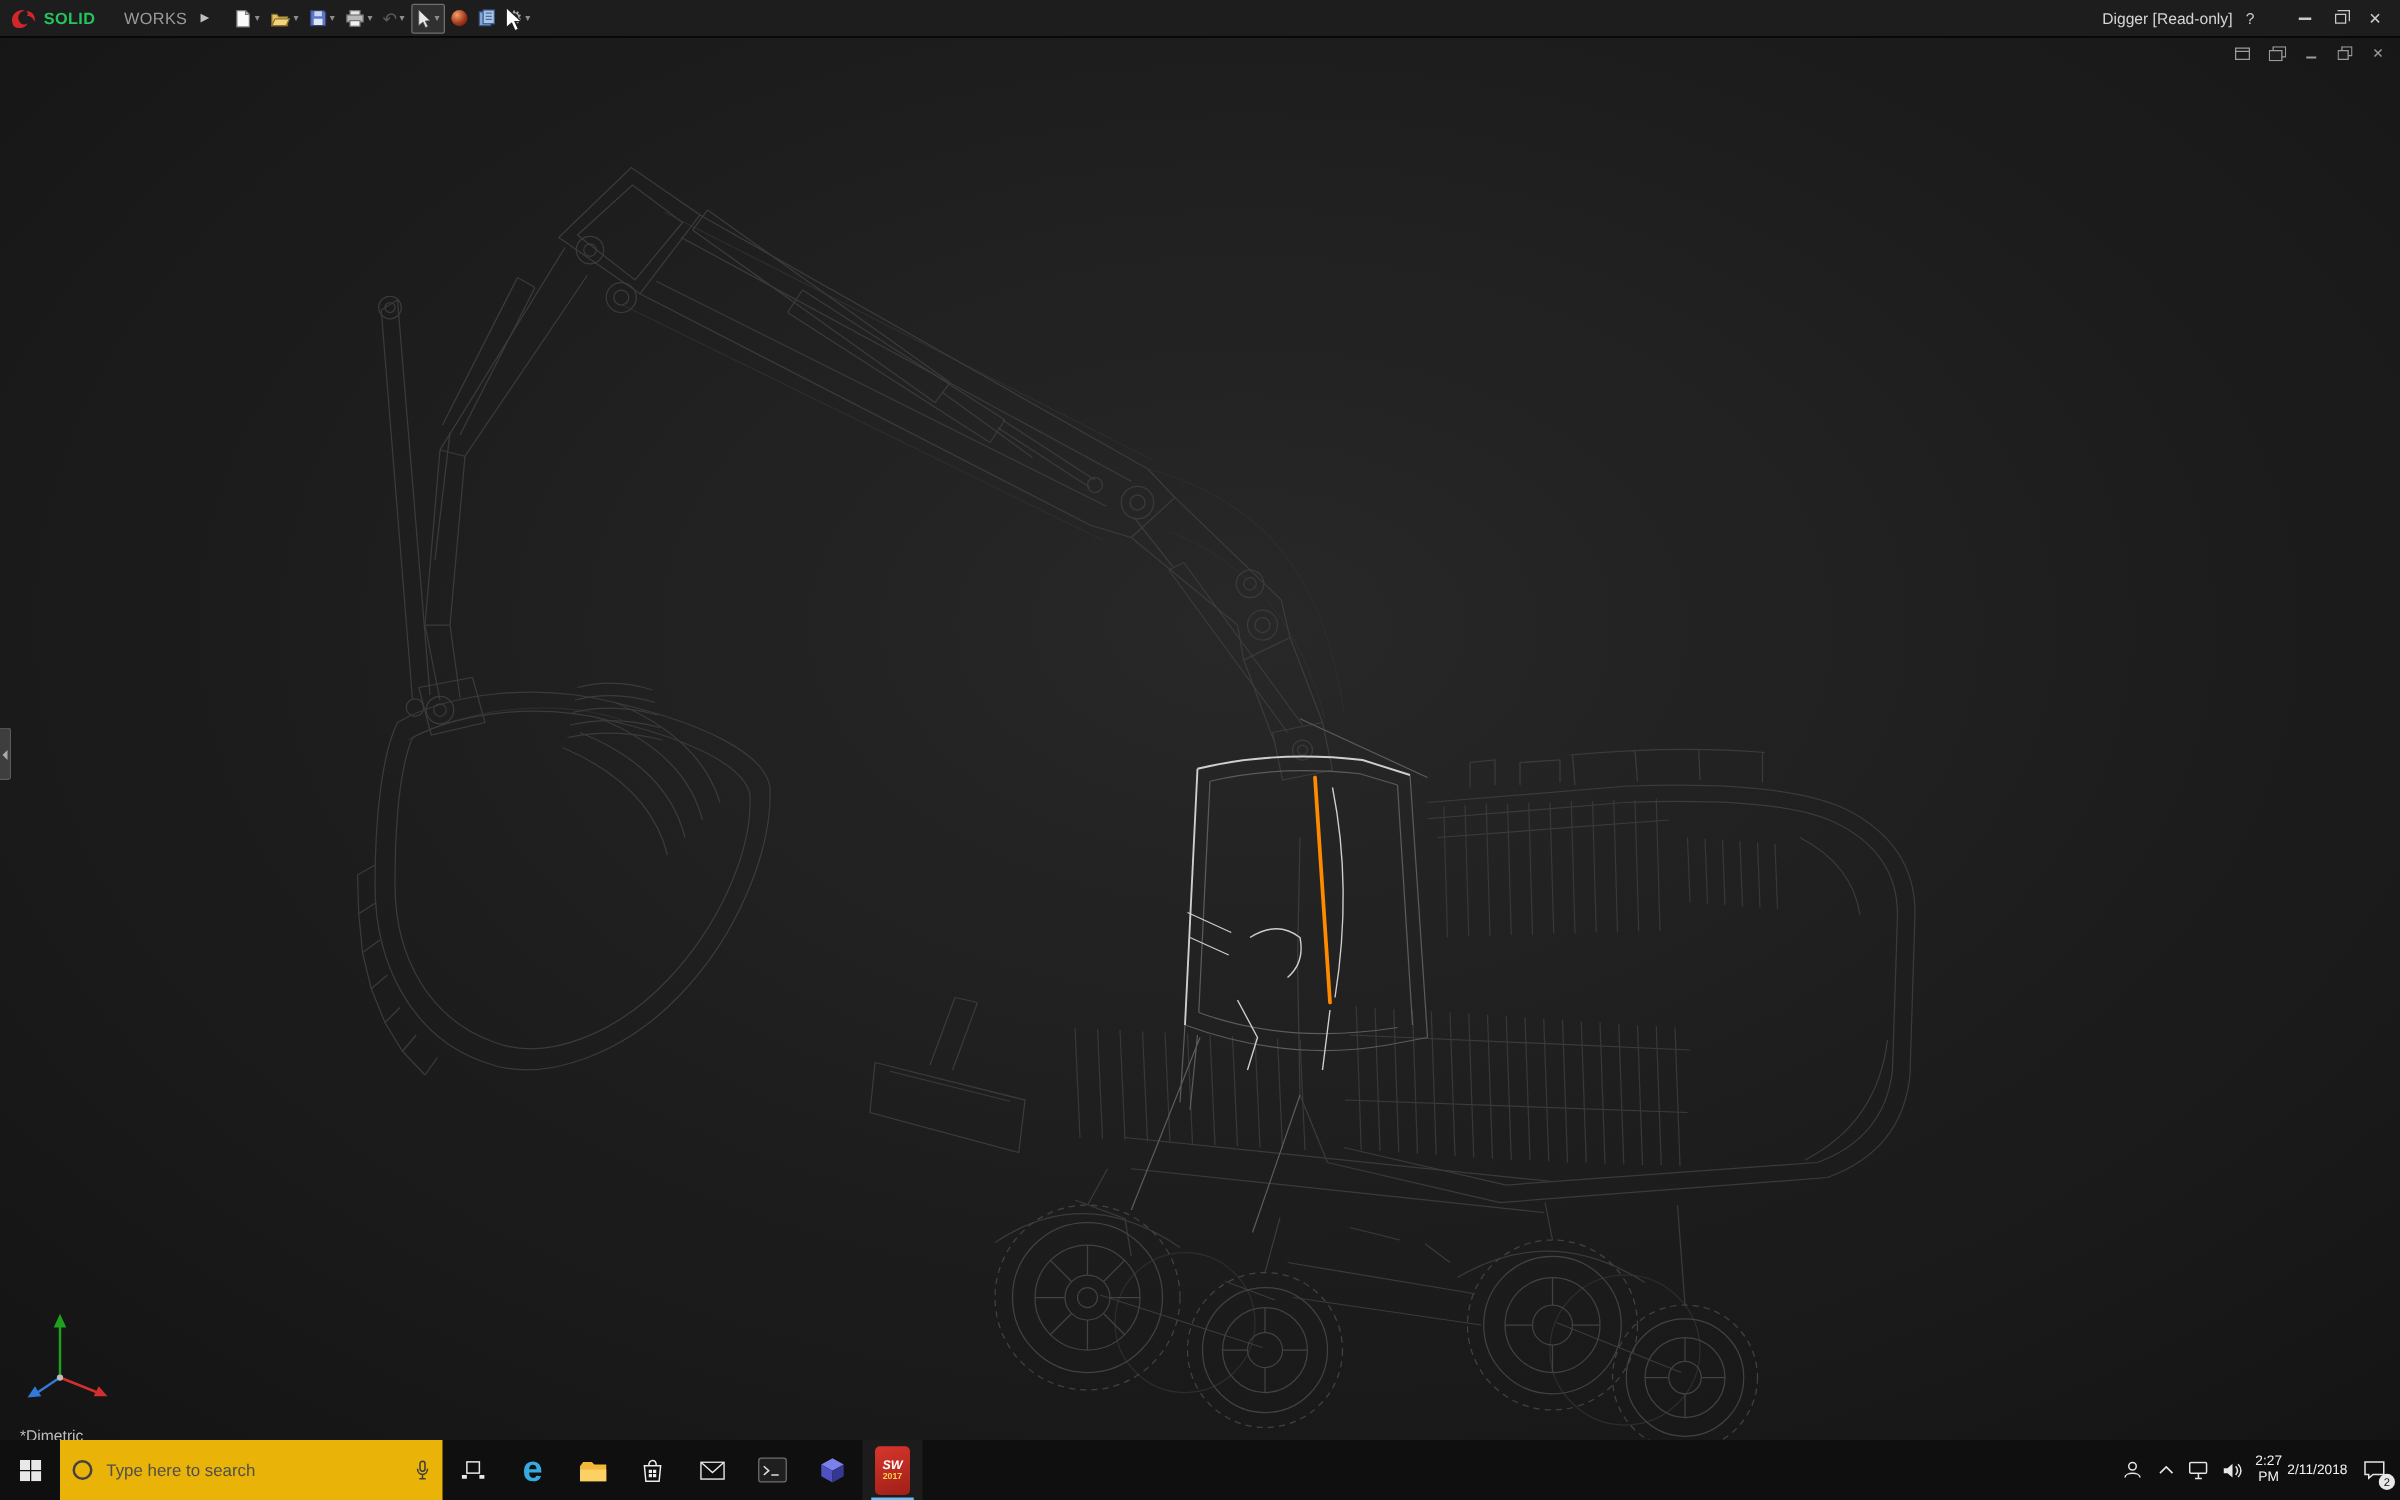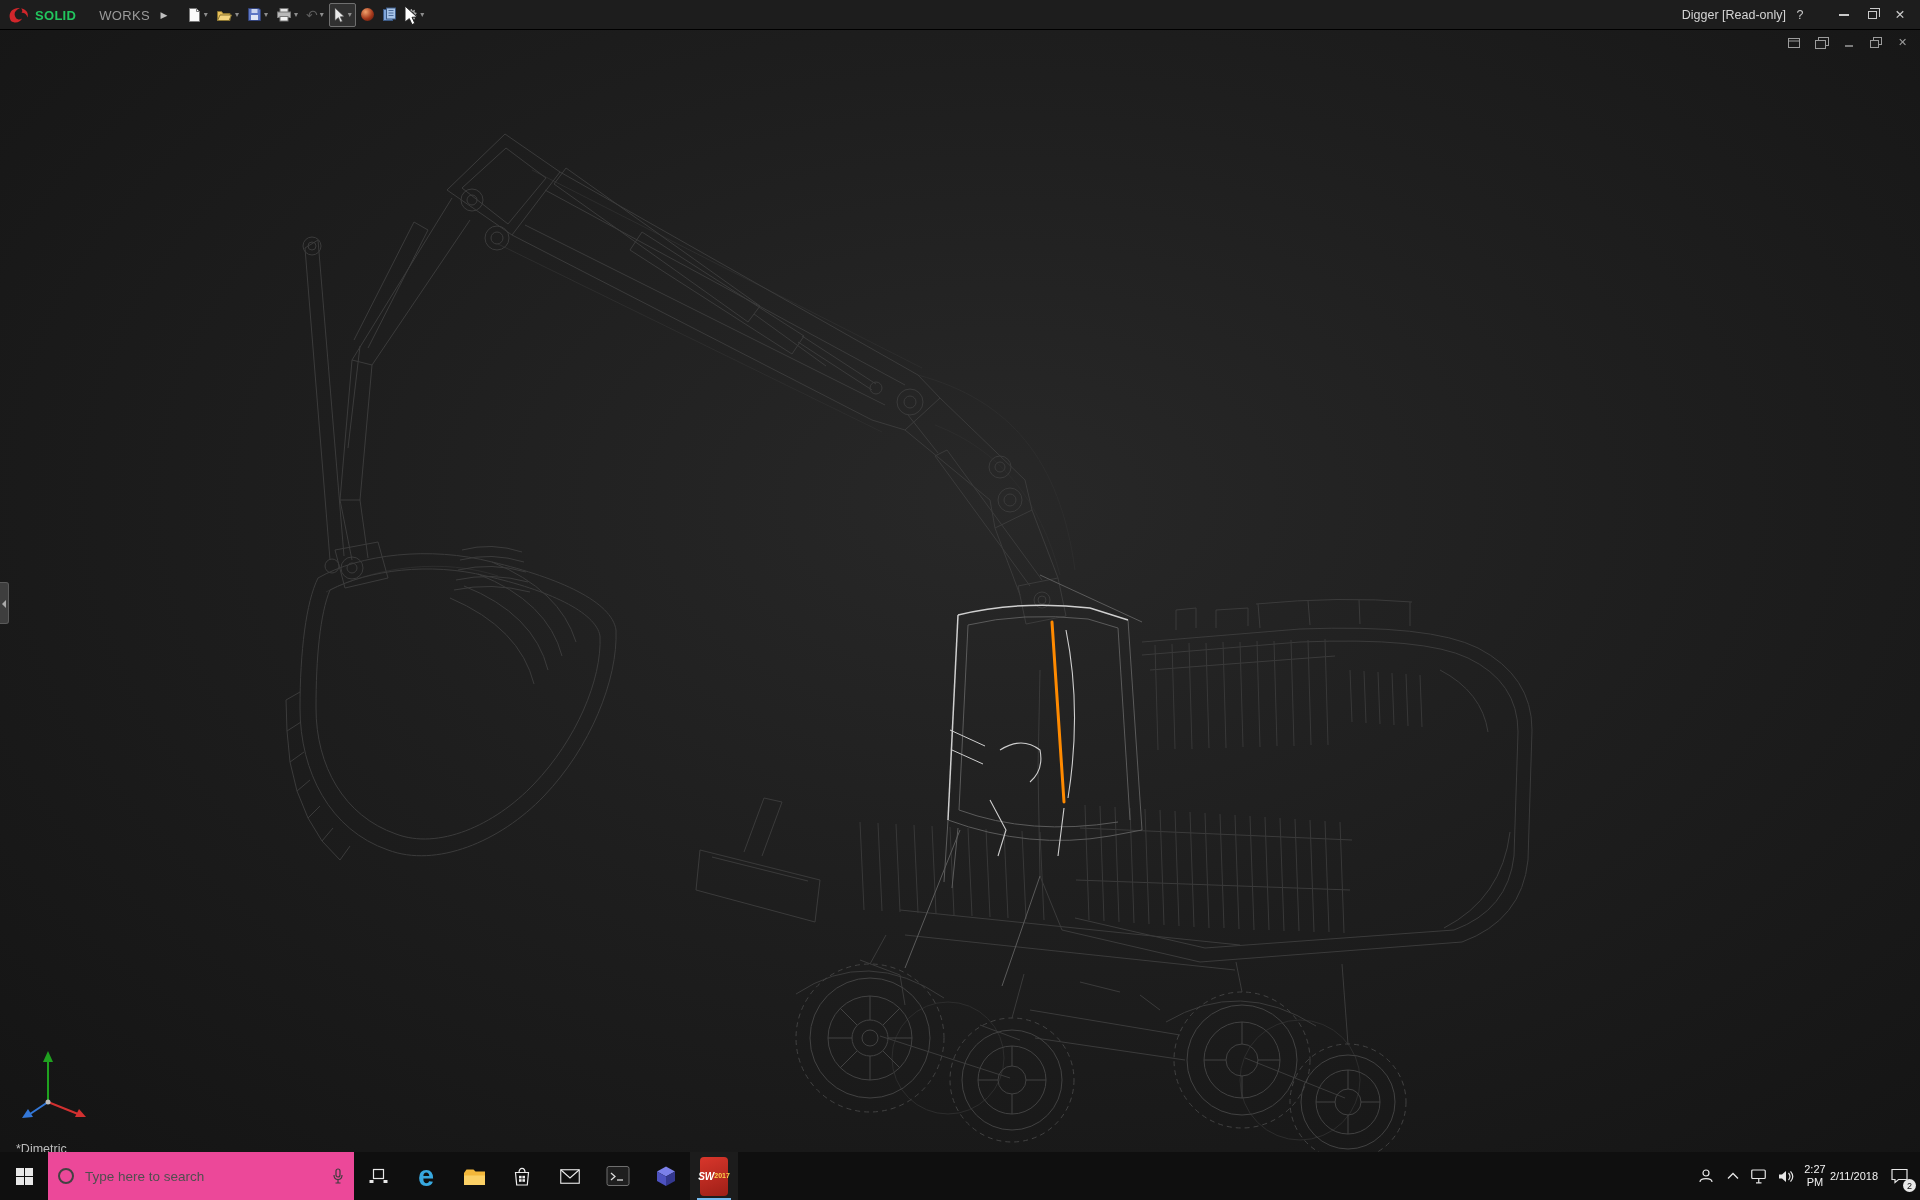--- a/index.html
+++ b/index.html
@@ -42,32 +42,32 @@
   .flyout-tab{position:absolute;left:0;top:552px;width:9px;height:42px;background:#3e3e3e;
     border:1px solid #5a5a5a;border-left:none;border-radius:0 3px 3px 0;z-index:4;}
   .flyout-tab::after{content:"";position:absolute;left:2px;top:17px;border-top:4px solid transparent;
     border-bottom:4px solid transparent;border-right:4px solid #ababab;}
   .triad{position:absolute;left:12px;bottom:22px;z-index:3;}
   .orientation{position:absolute;left:16px;bottom:-5px;font-size:12.5px;color:#bdbdbd;z-index:3;line-height:15px;}
 
   
   .taskbar{height:48px;background:#0f0f0f;display:flex;align-items:stretch;position:relative;z-index:10;}
   .start{width:48px;display:flex;align-items:center;justify-content:center;}
-  .searchbox{width:306px;background:#ec4899;display:flex;align-items:center;gap:9px;padding:0 10px;}
+  .searchbox{width:306px;background:#eab308;display:flex;align-items:center;gap:9px;padding:0 10px;}
   .cortana-ring{width:16px;height:16px;border-radius:50%;border:2.5px solid #424242;flex:0 0 auto;}
   .search-input{flex:1;border:none;background:transparent;outline:none;font-size:13.5px;color:#222;
     font-family:"Liberation Sans","DejaVu Sans",sans-serif;}
   .search-input::placeholder{color:#4f4f4f;opacity:1;}
   .apps{display:flex;}
   .app{width:48px;display:flex;align-items:center;justify-content:center;position:relative;}
   .app.active{background:#1c1c1c;}
   .app.active::after{content:"";position:absolute;left:7px;right:7px;bottom:0;height:2px;background:#76b9ed;}
   .edge-glyph{font-size:29px;font-weight:bold;color:#38a9e0;line-height:1;}
   .sw-icon{width:28px;height:39px;border-radius:4px;background:linear-gradient(160deg,#d8362b,#9e1f17);
-    display:flex;flex-direction:row;align-items:center;justify-content:center;}
+    display:flex;flex-direction:column;align-items:center;justify-content:center;}
   .sw-top{color:#fff;font-weight:bold;font-style:italic;font-size:10px;line-height:11px;}
   .sw-year{color:#ffd34d;font-size:7px;line-height:8px;font-weight:bold;}
   .tray{margin-left:auto;display:flex;align-items:center;}
   .tray-item{height:48px;display:flex;align-items:center;justify-content:center;}
   .ti-people{width:30px;}.ti-chevron{width:24px;}.ti-net{width:27px;}.ti-vol{width:28px;}
   .clock{width:78px;flex-direction:row;font-size:11px;line-height:13px;color:#f2f2f2;text-align:center;}
   .action{width:42px;position:relative;}
   .badge{position:absolute;right:4px;bottom:8px;min-width:13px;height:13px;border-radius:7px;background:#e9e9e9;
     color:#111;font-size:9px;display:flex;align-items:center;justify-content:center;padding:0 2px;}
 </style>

